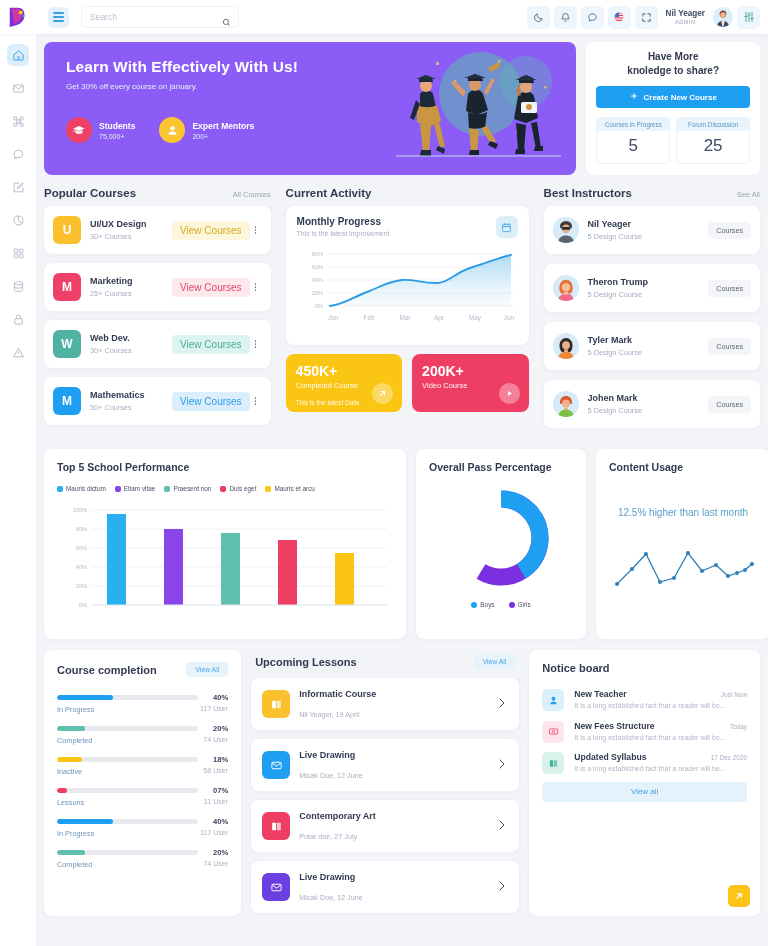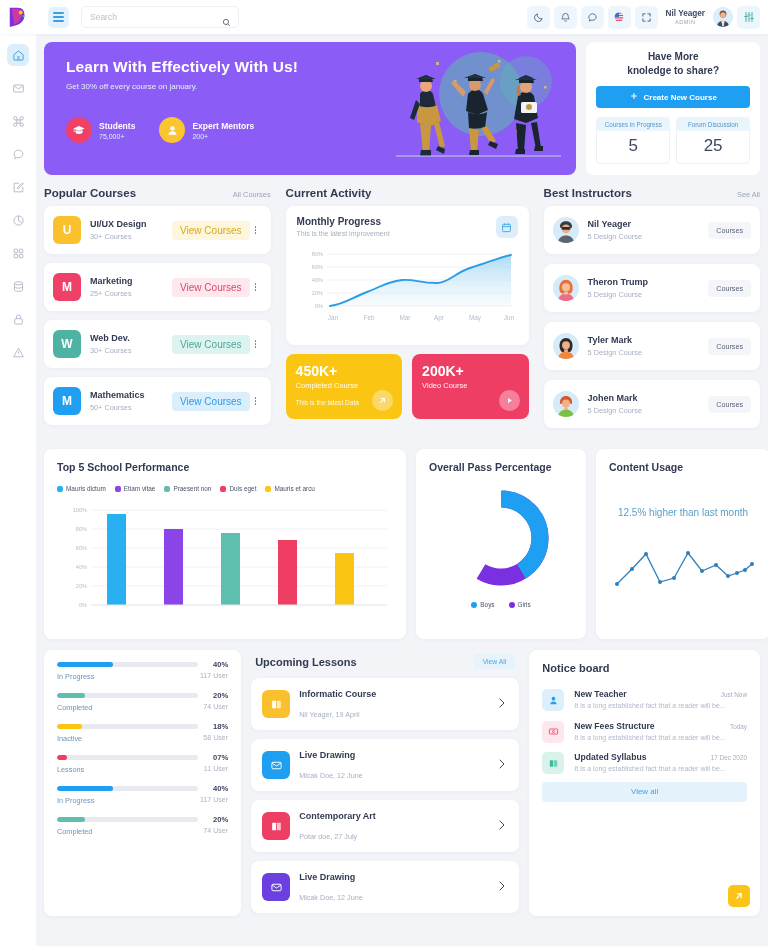--- a/index.html
+++ b/index.html
@@ -106,21 +106,21 @@
   .ci-sub { font-size:7.3px; color:#a6aec0; margin-top:3px; }
   .pill { font-size:10px; padding: 4px 8px; border-radius:4px; cursor:pointer; white-space:nowrap; }
   .dots { width:12px; display:flex; flex-direction:column; align-items:center; gap:1.5px; cursor:pointer; }
   .dots i { width:1.7px; height:1.7px; border-radius:50%; background:#6d7589; display:block; }
   
   .act-card { height: 139px; border-radius:8px; background:#fff; padding:10px 11px; box-shadow:0 1px 4px rgba(60,80,140,.05); }
   .act-title { font-size:10px; font-weight:bold; color:#323a52; }
   .act-sub { font-size:7px; color:#a6aec0; margin-top:3px; }
   .cal-btn { width:22px; height:22px; border-radius:6px; background:#ddeefb; display:flex; align-items:center; justify-content:center; cursor:pointer; }
   .stat-tiles { display:flex; gap:10px; margin-top:9px; }
-  .stat-tile { flex:1; height:65px; border-radius:8px; padding:9px 10px; position:relative; color:#fff; }
+  .stat-tile { flex:1; height:58px; border-radius:8px; padding:9px 10px; position:relative; color:#fff; }
   .st-val { font-size:14px; font-weight:bold; }
   .st-lbl { font-size:7.5px; margin-top:2px; opacity:.95; }
   .st-note { font-size:6.6px; margin-top:9px; opacity:.9; }
   .st-circ { position:absolute; right:9px; bottom:8px; width:21px; height:21px; border-radius:50%;
     background:rgba(255,255,255,.35); display:flex; align-items:center; justify-content:center; cursor:pointer; }
   
   .inst-item {
     height:48px; border-radius:8px; background:#fff; display:flex; align-items:center;
     padding:0 9px; margin-bottom:10px; box-shadow:0 1px 4px rgba(60,80,140,.05);
   }
@@ -755,20 +755,24 @@
             <circle cx="136" cy="46" r="2"></circle>
             <circle cx="143" cy="40" r="2"></circle>
         </g>
       </svg>
     </div>
   </div>
 
   <div class="row4">
 
     <div class="panel" style="width:200px;height:266px">
+      <div class="panel-head">
+        <div class="panel-title">Course completion</div>
+        <div class="viewall">View All</div>
+      </div>
       <div class="prog-row">
         <div class="prog-top">
             <div class="bar-bg">
               <div class="bar-fill" style="width:40%;background:#1e9ff2"></div>
             </div>
             <div class="prog-pct">40%</div>
           </div>
         <div class="prog-bot">
             <div class="prog-lbl">In Progress</div>
             <div class="prog-users">117 User</div>

